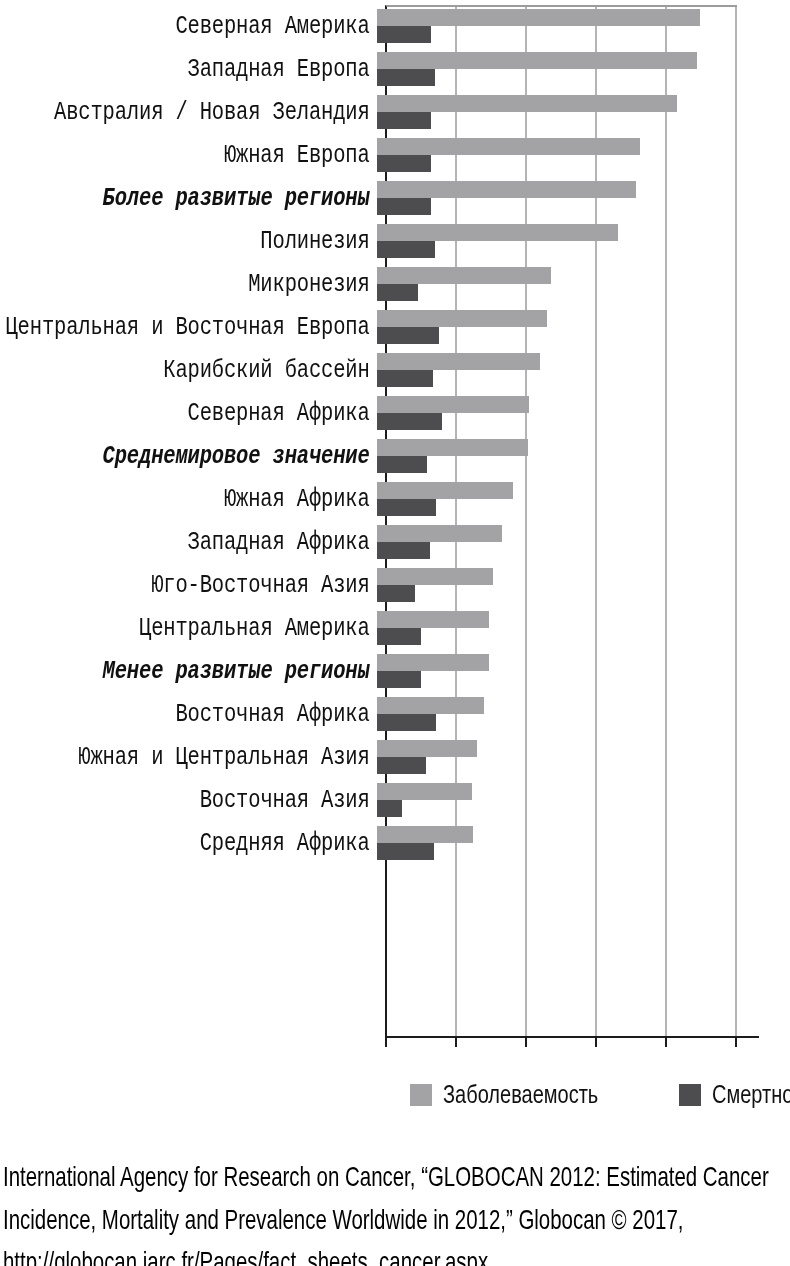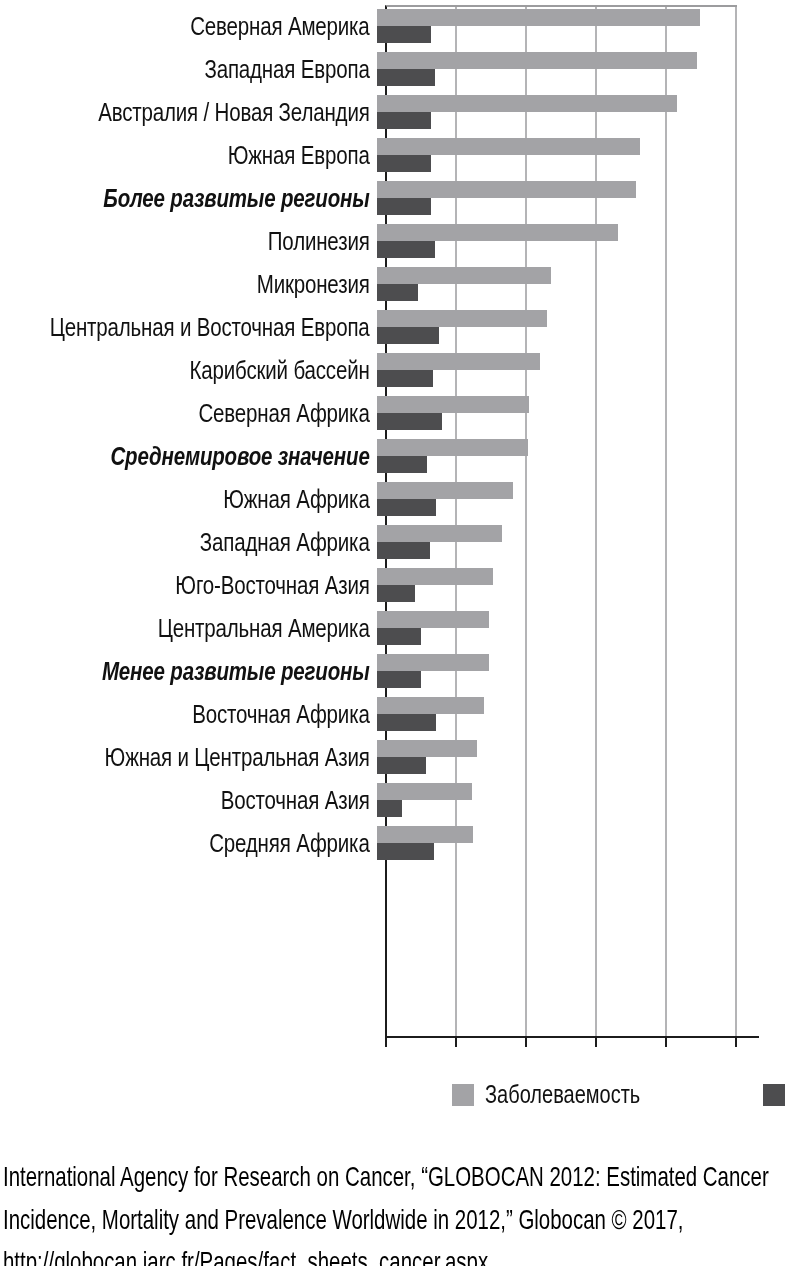--- a/index.html
+++ b/index.html
@@ -15,33 +15,33 @@
     border-top:2px solid #9c9c9e;
     background:repeating-linear-gradient(to right,
       transparent 0px,transparent 68px,#b4b4b6 68px,#b4b4b6 70px);
   }
   .x-axis{
     position:absolute;left:385px;top:1036px;width:374px;height:2px;background:#1c1c1c;
   }
   .tick{position:absolute;top:1038px;width:2px;height:9px;background:#1c1c1c;}
   
   .rows{position:absolute;left:0;top:5px;width:737px;}
-  .crow{display:flex;height:43px;}
+  .crow{display:flex;height:43px;font-family:Liberation Mono, monospace;}
   .clabel{
     width:377px;padding-right:9px;box-sizing:border-box;
     display:flex;align-items:center;justify-content:flex-end;
     font-size:25px;color:#111;white-space:nowrap;letter-spacing:-.2px;
     transform:scaleX(.82);transform-origin:100% 50%;
   }
   .clabel.bold{font-weight:bold;font-style:italic;}
   .cbars{width:350px;position:relative;padding-top:4px;box-sizing:border-box;}
   .bar{height:17px;}
   
   .legend{position:absolute;left:410px;top:1080px;display:flex;align-items:center;gap:42px;}
-  .litem{display:flex;align-items:center;margin-left:42px;}
+  .litem{display:flex;align-items:center;}
   .lswatch{width:22px;height:22px;margin-right:11px;}
   .ltext{font-size:25px;color:#111;white-space:nowrap;transform:scaleX(.8);transform-origin:0 50%;}
   
   .citation{position:absolute;left:3px;top:1156px;width:1080px;}
   .cline{
     font-size:28px;line-height:42.5px;color:#000;white-space:nowrap;
     transform:scaleX(.73);transform-origin:0 50%;
   }
 </style>
 </head>

